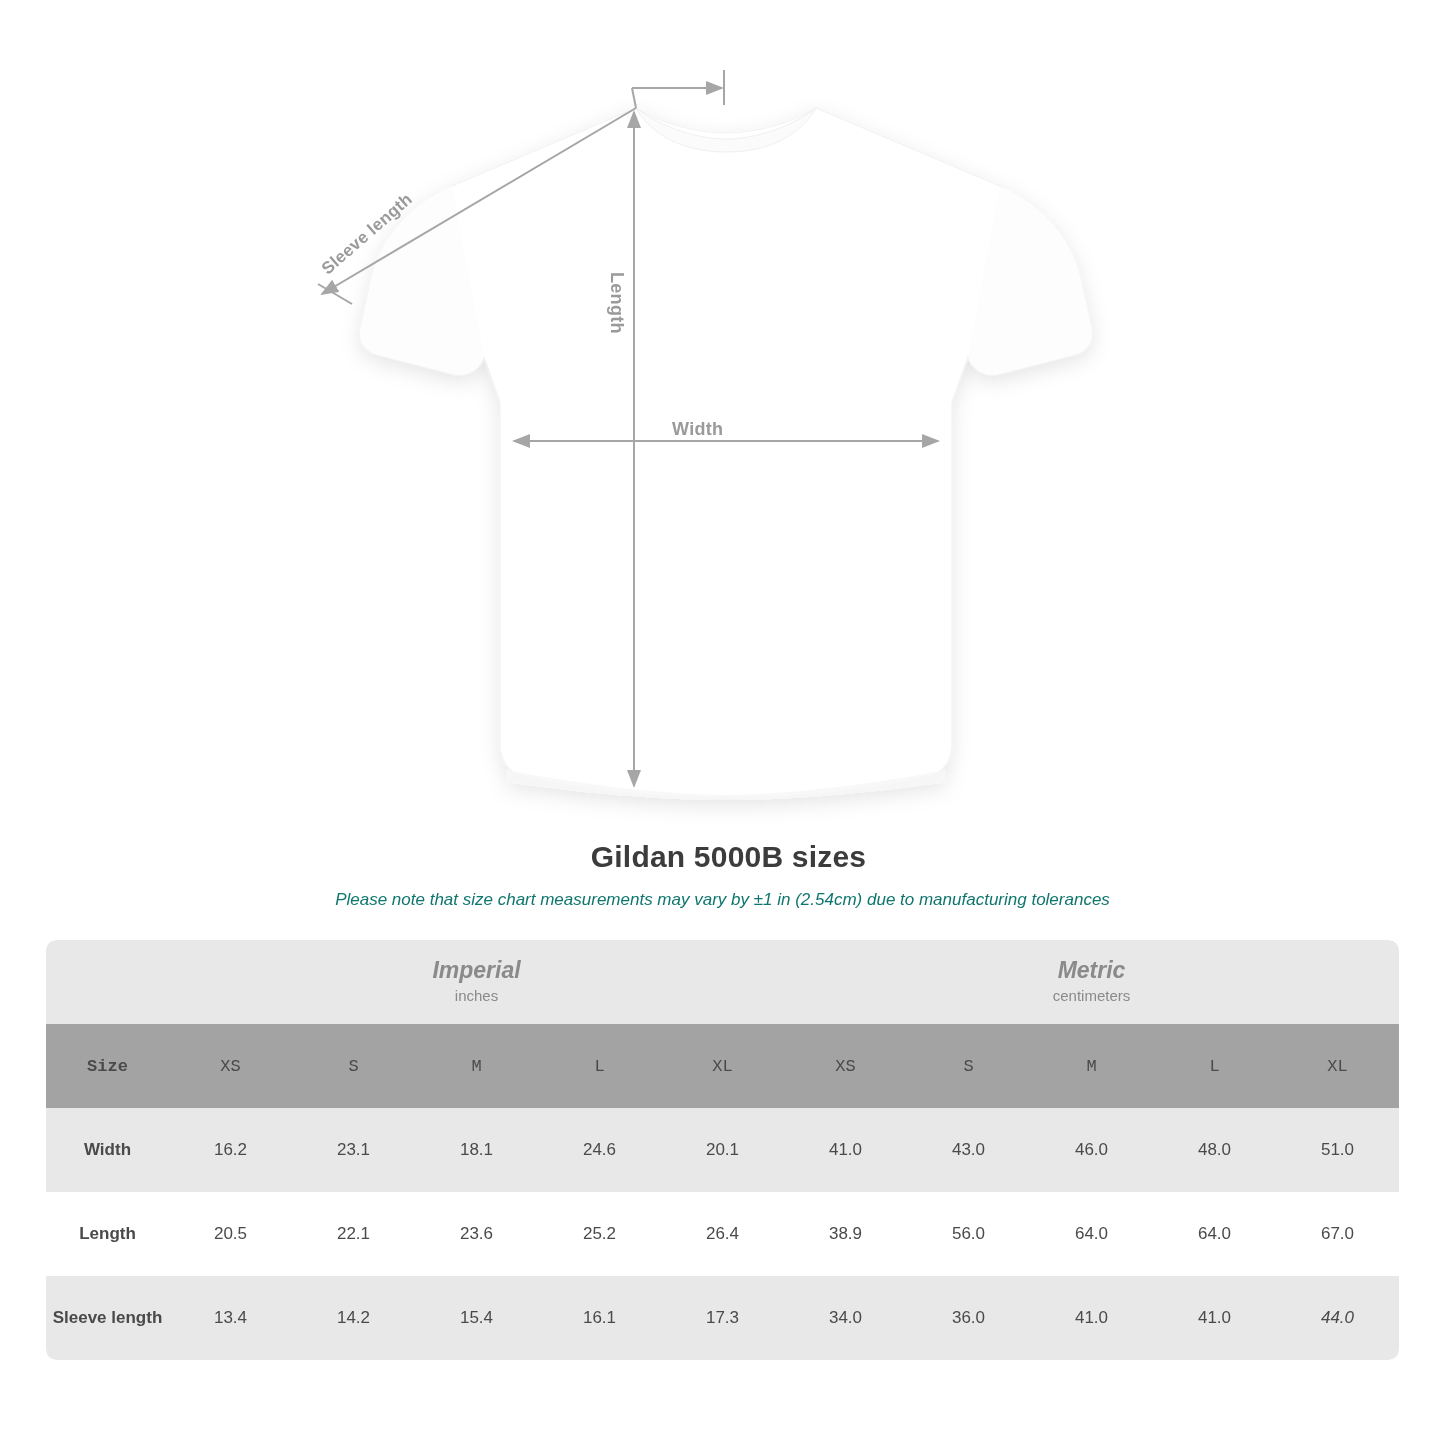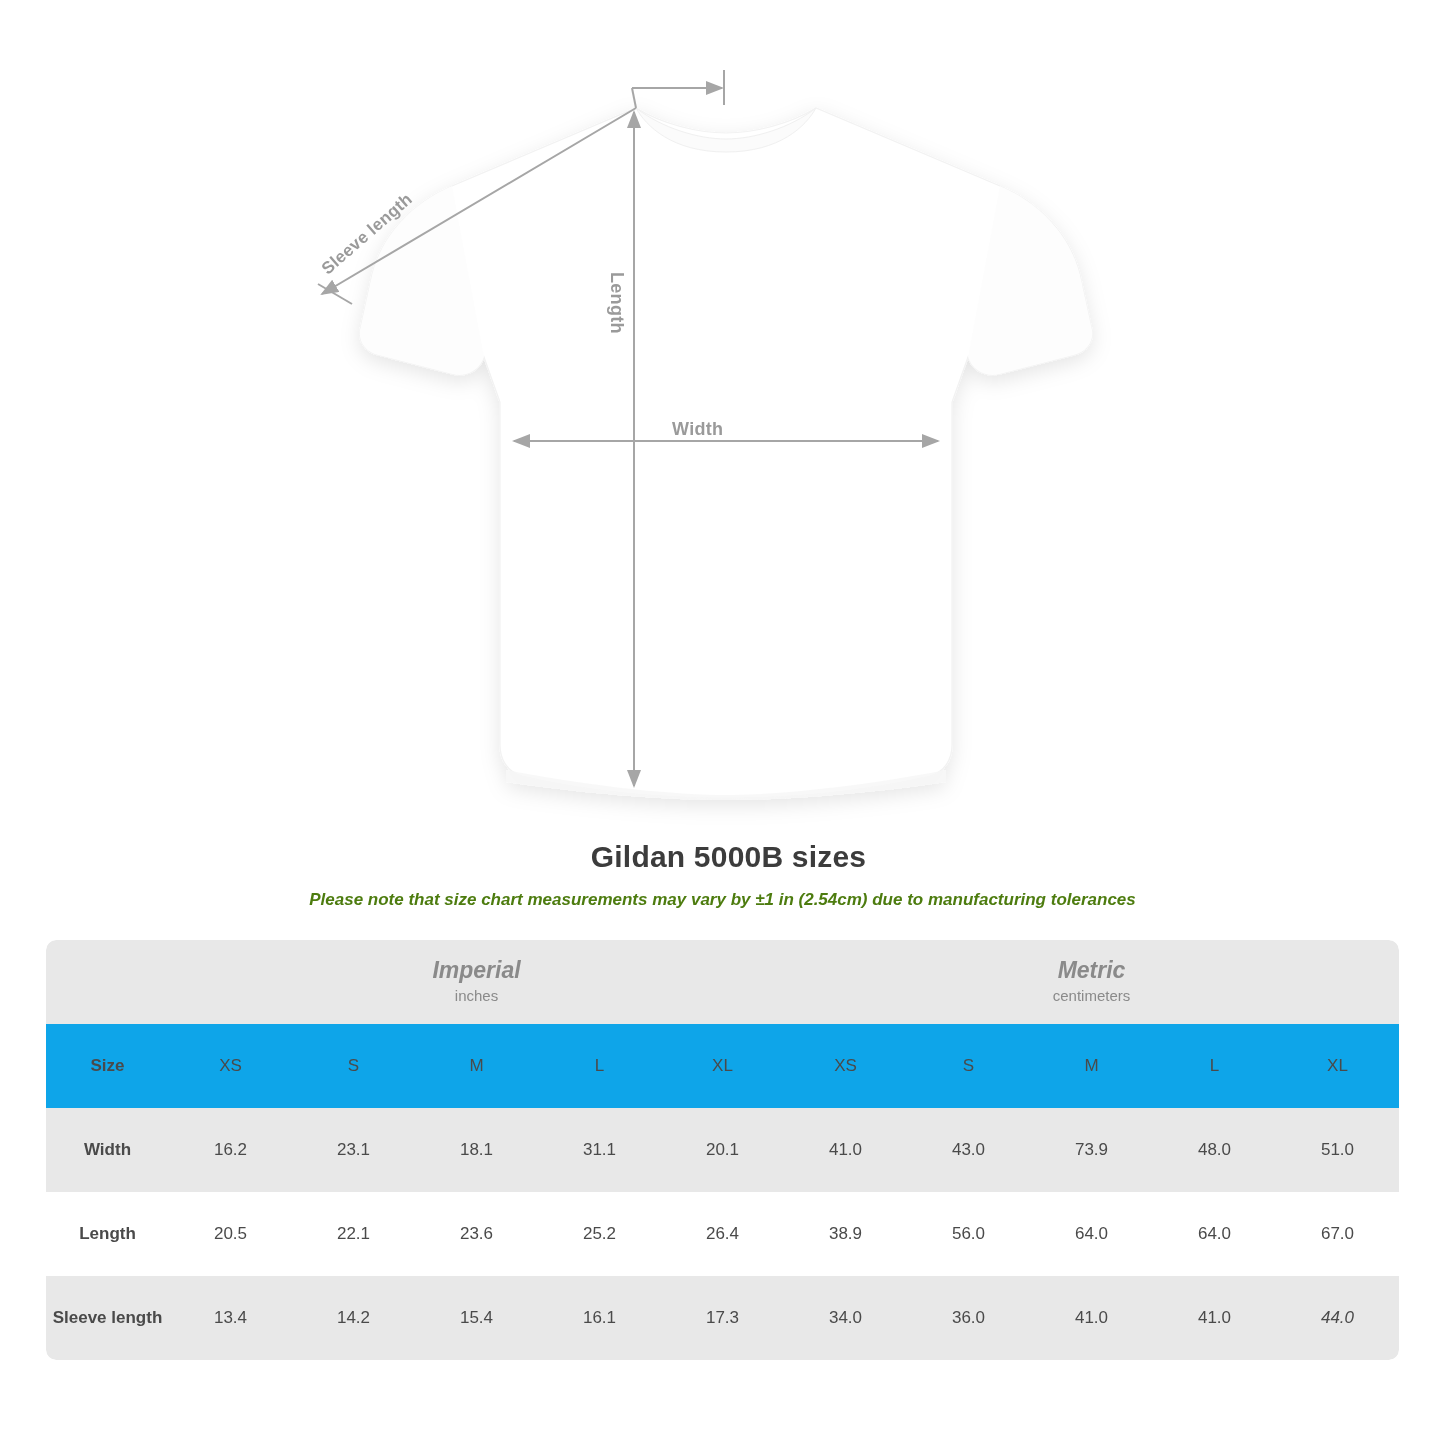--- a/index.html
+++ b/index.html
@@ -65,23 +65,22 @@
     font-weight: bold;
     color: #3c3c3c;
     margin: 0 0 16px 0;
     letter-spacing: 0.2px;
     padding-left: 12px;
   }
   .chart-note {
     text-align: center;
     font-size: 17px;
     font-style: italic;
-    color: #4d7c0f;
+    color: #0f766e;
     margin: 0 0 30px 0;
-    font-weight: bold;
   }
 
   
   .table-wrap {
     padding: 0 46px;
   }
   table.size-table {
     width: 1353px;
     border-collapse: collapse;
     table-layout: fixed;
@@ -107,23 +106,24 @@
     font-style: italic;
     color: #8a8a8a;
     line-height: 1.25;
   }
   .unit-sub {
     font-size: 15px;
     color: #8a8a8a;
     line-height: 1.5;
   }
   .header-row td {
-    background: #0ea5e9;
+    background: #a3a3a3;
     font-size: 17px;
     color: #4a4a4a;
+    font-family: Liberation Mono, monospace;
   }
   .header-row td.rowhead {
     font-weight: bold;
   }
   .band-a td { background: #e8e8e8; }
   .band-b td { background: #ffffff; }
   td.rowhead {
     font-weight: bold;
     color: #4a4a4a;
     font-size: 17px;
@@ -241,25 +241,25 @@
         <td>M</td>
         <td>L</td>
         <td>XL</td>
       </tr>
 
       <tr class="band-a">
         <td class="rowhead">Width</td>
         <td>16.2</td>
         <td>23.1</td>
         <td>18.1</td>
-        <td>31.1</td>
+        <td>24.6</td>
         <td>20.1</td>
         <td>41.0</td>
         <td>43.0</td>
-        <td>73.9</td>
+        <td>46.0</td>
         <td>48.0</td>
         <td>51.0</td>
       </tr>
 
       <tr class="band-b">
         <td class="rowhead">Length</td>
         <td>20.5</td>
         <td>22.1</td>
         <td>23.6</td>
         <td>25.2</td>

